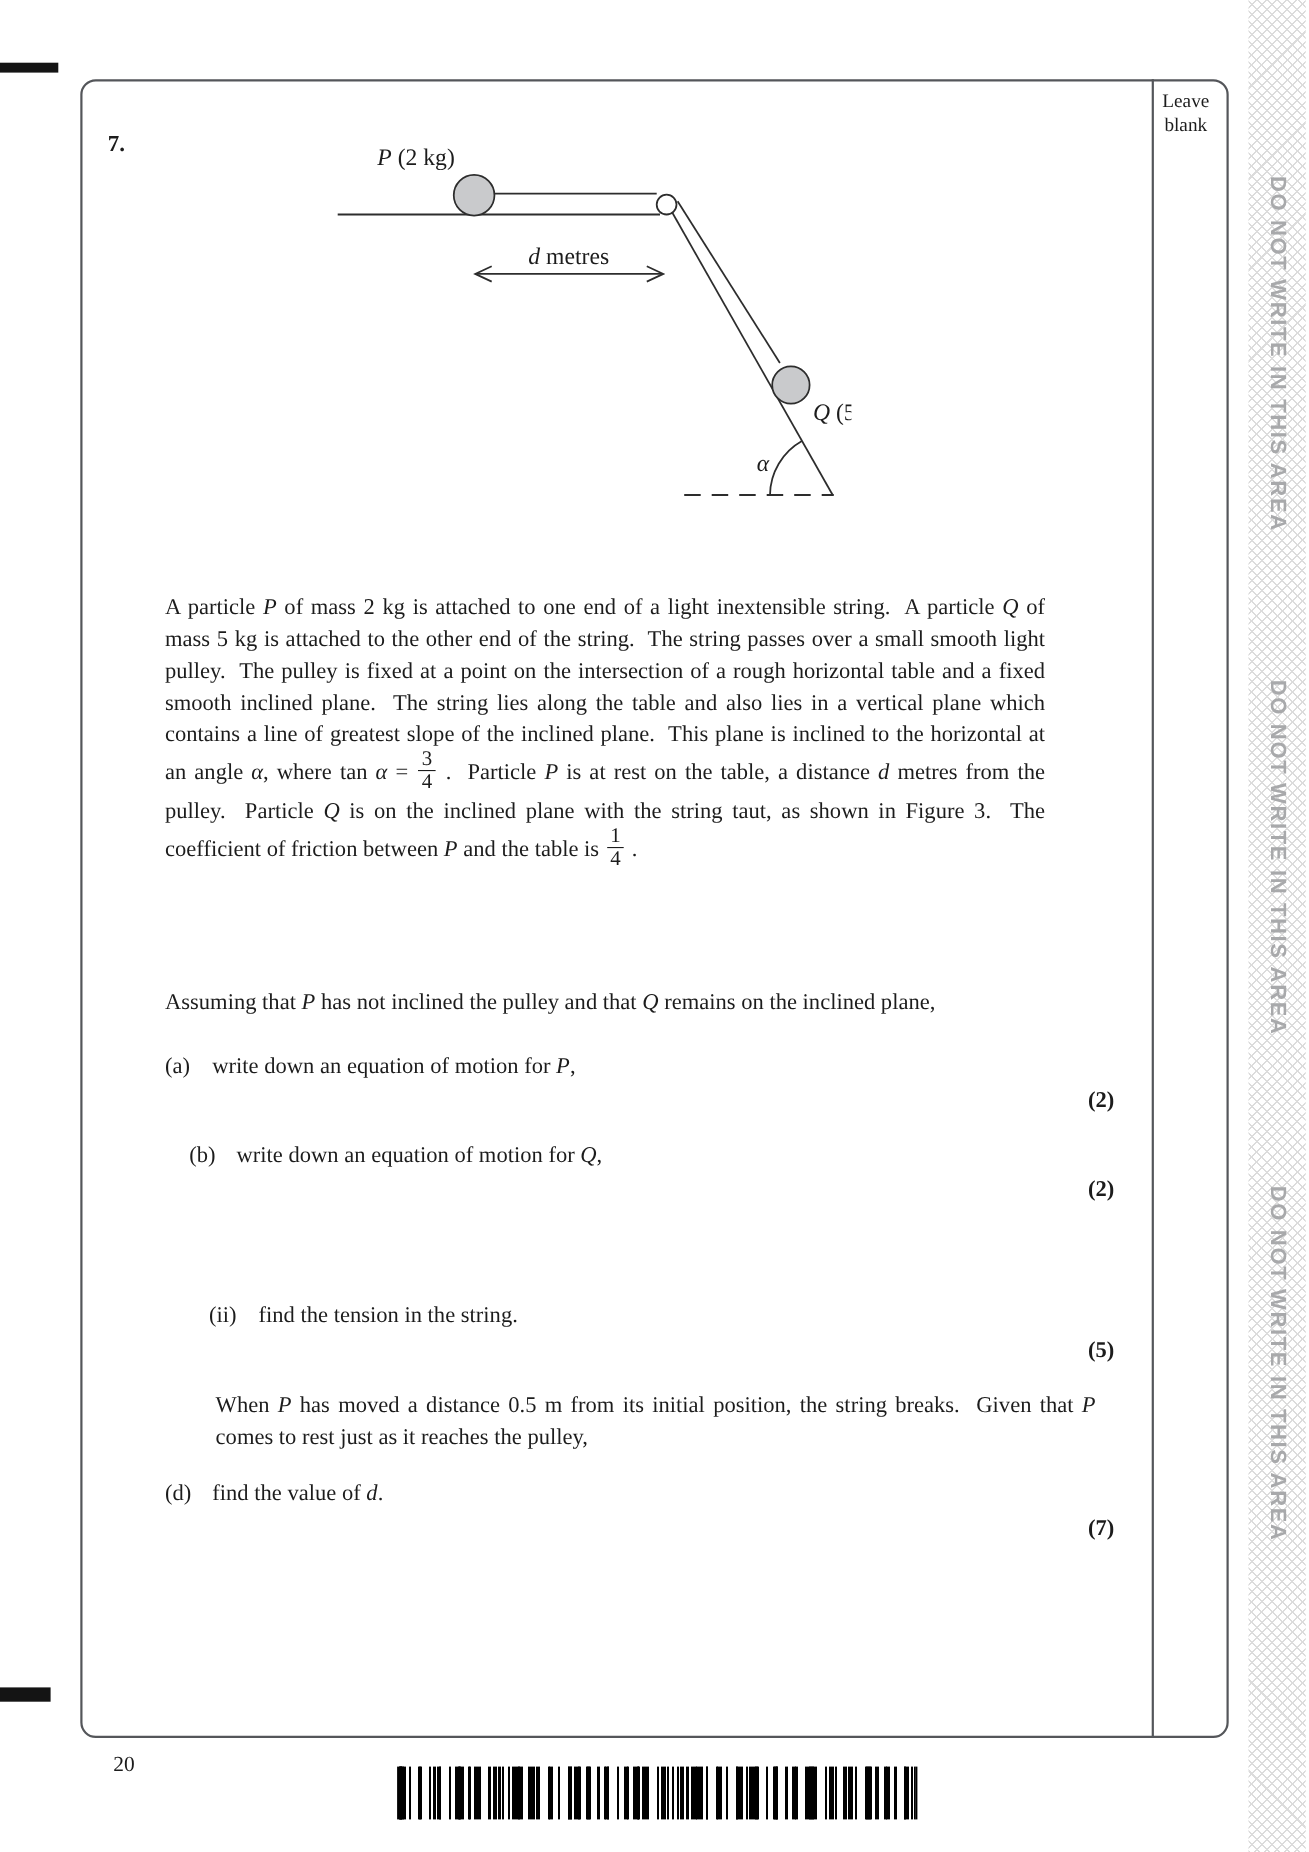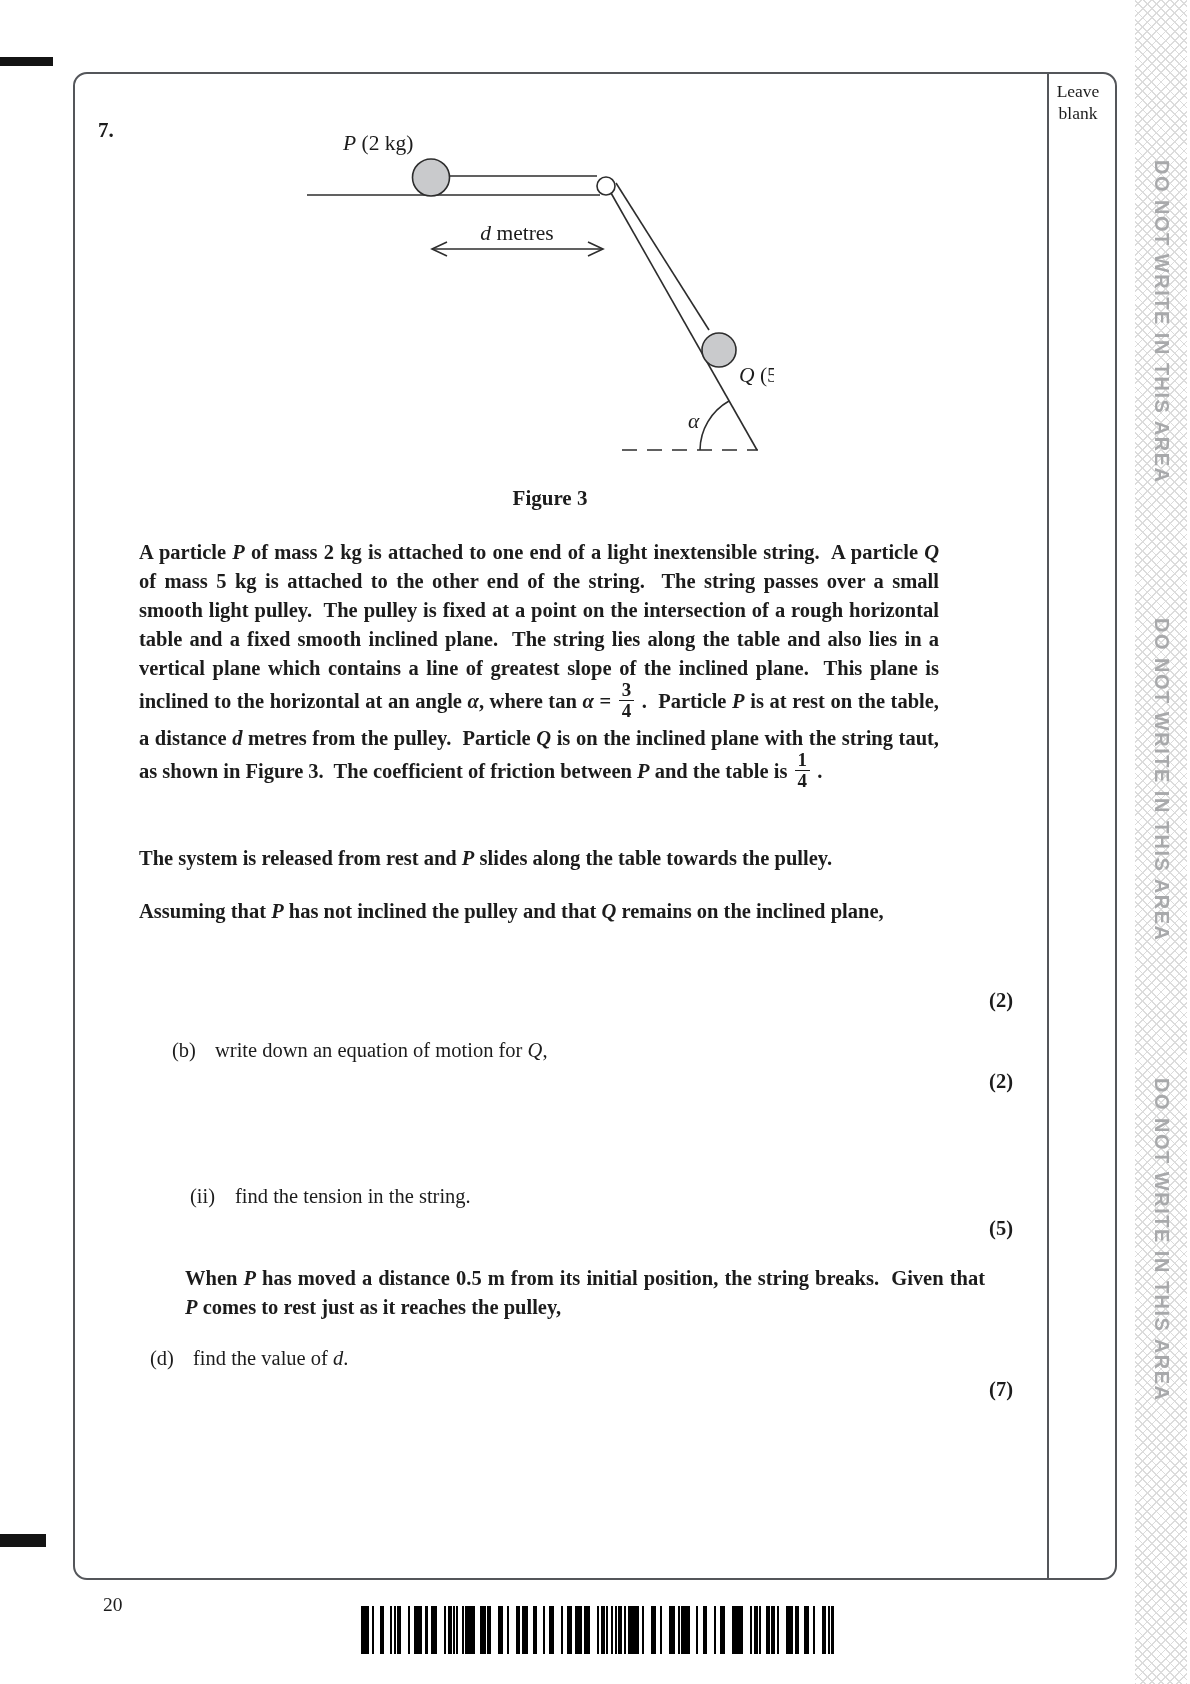--- a/index.html
+++ b/index.html
@@ -33,21 +33,21 @@
   .fig-line{stroke:#2d2d2d;stroke-width:1.6;fill:none;}
   .fig-dashed{stroke:#2d2d2d;stroke-width:1.6;fill:none;stroke-dasharray:15 10;}
   .particle{fill:#c9cacc;stroke:#2d2d2d;stroke-width:1.6;}
   .pulley{fill:#ffffff;stroke:#2d2d2d;stroke-width:1.6;}
   .figure text{font-size:21.5px;font-family:"Liberation Serif",serif;fill:#1c1c1c;}
   .figure .it{font-style:italic;}
 
   .caption{position:absolute;left:150px;top:486px;width:800px;text-align:center;
            font-weight:bold;font-size:21px;}
 
-  .para{position:absolute;left:139px;width:800px;font-size:20.5px;line-height:29px;font-weight:bold;}
+  .para{position:absolute;left:150px;width:800px;font-size:20.5px;line-height:29px;}
   .justify{text-align:justify;white-space:pre-wrap;}
   .intro{top:538px;}
   .release{top:844px;}
   .assuming{top:897px;}
   .when{top:1264px;margin-left:46px;}
 
   .part-row{position:absolute;left:150px;width:800px;font-size:20.5px;line-height:29px;}
   .row-a{top:955px;} .row-b{top:1036px;margin-left:22px;} .row-ci{top:1126px;} .row-cii{top:1182px;} .row-d{top:1344px;}
   .lbl1{display:inline-block;width:43px;}
   .lbl2{display:inline-block;width:45px;}
@@ -111,28 +111,29 @@
     <text x="739" y="382"><tspan class="it">Q</tspan><tspan> (5 kg)</tspan></text>
     <text x="688" y="428"><tspan class="it">α</tspan></text>
     <path class="fig-line" d="M 700 450 A 57 57 0 0 1 729 401"></path>
     <line class="fig-dashed" x1="622" y1="450" x2="758" y2="450"></line>
     <line class="fig-line" x1="433" y1="249" x2="602" y2="249"></line>
     <path class="fig-line" d="M 447 242 L 432 249 L 447 256"></path>
     <path class="fig-line" d="M 588 242 L 603 249 L 588 256"></path>
     <text x="517" y="240" text-anchor="middle"><tspan class="it">d</tspan><tspan> metres</tspan></text>
   </svg>
 
-  <div class="caption">Figure 3</div>
 
   <div class="para intro justify"><span>A particle </span><i>P</i><span> of mass 2 kg is attached to one end of a light inextensible string.  A particle </span><i>Q</i><span> of mass 5 kg is attached to the other end of the string.  The string passes over a small smooth light pulley.  The pulley is fixed at a point on the intersection of a rough horizontal table and a fixed smooth inclined plane.  The string lies along the table and also lies in a vertical plane which contains a line of greatest slope of the inclined plane.  This plane is inclined to the horizontal at an angle </span><i>α</i><span>, where tan </span><i>α</i><span> = </span><span class="frac"><span class="num">3</span><span class="den">4</span></span><span> .  Particle </span><i>P</i><span> is at rest on the table, a distance </span><i>d</i><span> metres from the pulley.  Particle </span><i>Q</i><span> is on the inclined plane with the string taut, as shown in Figure 3.  The coefficient of friction between </span><i>P</i><span> and the table is </span><span class="frac"><span class="num">1</span><span class="den">4</span></span><span> .</span></div>
 
-  <div class="para release"><span>The system is released from rest and </span><i>P</i><span> slides along the table towards the pulley.</span></div>
 
   <div class="para assuming"><span>Assuming that </span><i>P</i><span> has not inclined the pulley and that </span><i>Q</i><span> remains on the inclined plane,</span></div>
 
+  <div class="part-row row-a">
+    <span class="lbl1">(a)</span><span><span>write down an equation of motion for </span><i>P</i><span>,</span></span>
+  </div>
   <div class="marks marks-a">(2)</div>
 
   <div class="part-row row-b">
     <span class="lbl1">(b)</span><span><span>write down an equation of motion for </span><i>Q</i><span>,</span></span>
   </div>
   <div class="marks marks-b">(2)</div>
 
   <div class="part-row row-cii">
     <span class="spc"></span><span class="lbl2">(ii)</span><span><span>find the tension in the string.</span></span>
   </div>

